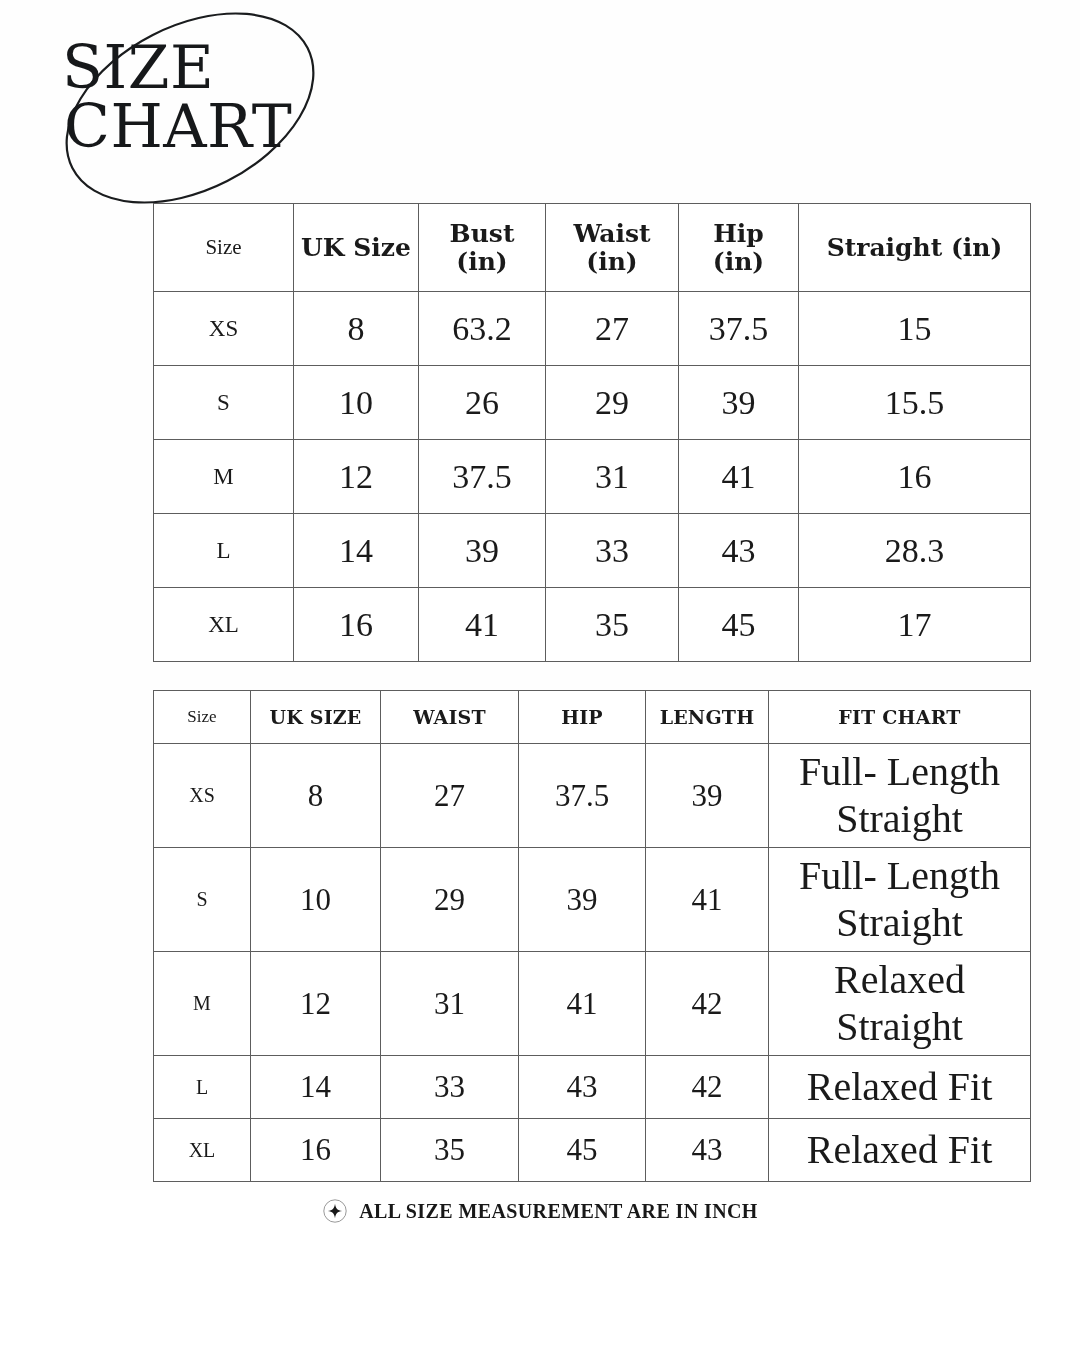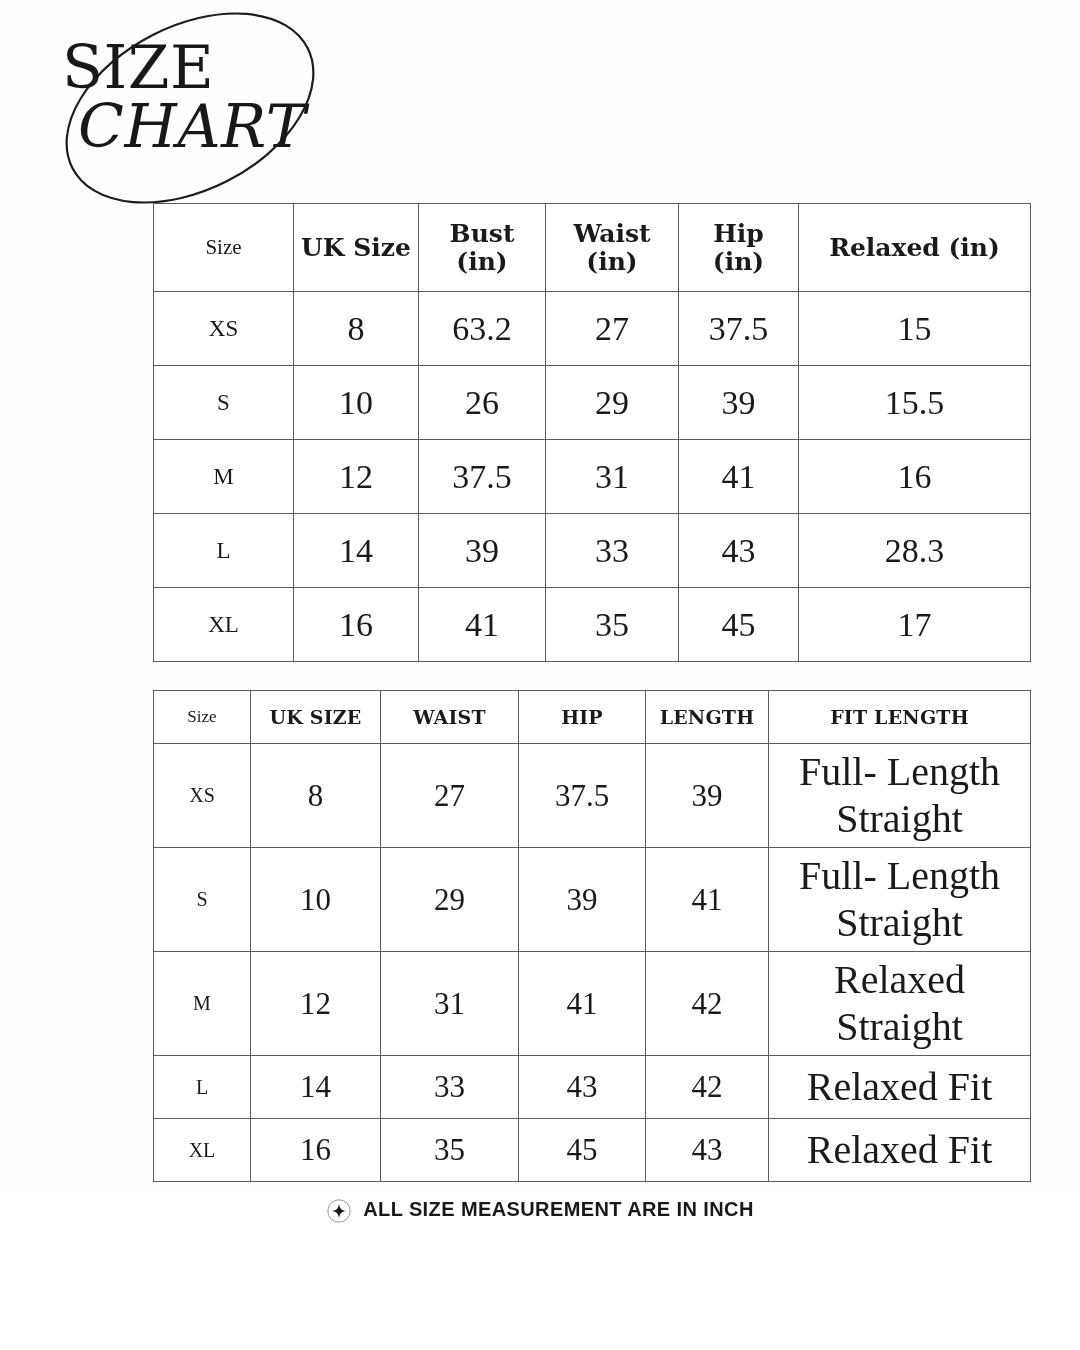--- a/index.html
+++ b/index.html
@@ -43,21 +43,21 @@
     left: 24px;
     top: 30px;
     font-family: "DejaVu Serif", "Liberation Serif", serif;
     font-size: 60px;
     line-height: 0.98;
     letter-spacing: 0.5px;
     color: #16181a;
     font-weight: 400;
   }
   #title-text .tline { display: block; white-space: nowrap; }
-  #title-text .tline2 { margin-left: 16px; font-style: italic; }
+  #title-text .tline2 { margin-left: 2px; }
 
   
   .chart-table {
     position: absolute;
     border-collapse: collapse;
     table-layout: fixed;
     background: #ffffff;
   }
 
   .chart-table td, .chart-table th {
@@ -131,23 +131,24 @@
   #footer {
     position: absolute;
     left: 0;
     top: 1198px;
     width: 1080px;
     text-align: center;
   }
 
   #footer-note {
     display: flex;
+    align-items: center;
     justify-content: center;
     gap: 11px;
-    font-family: Liberation Sans, sans-serif;
+    font-family: Liberation Serif, serif;
     font-size: 20px;
     font-weight: 700;
     letter-spacing: 0.4px;
     color: #181818;
   }
 
   #sparkle-icon { display: block; }
 
   #footer-url {
     margin-top: 28px;
@@ -191,21 +192,21 @@
           <span>(in)</span>
         </th>
         <th class="hdr-main">
           <span>Waist</span><br>
           <span>(in)</span>
         </th>
         <th class="hdr-main">
           <span>Hip</span><br>
           <span>(in)</span>
         </th>
-        <th class="hdr-main">Relaxed (in)</th>
+        <th class="hdr-main">Straight (in)</th>
       </tr>
     </thead>
     <tbody>
       <tr class="data-row">
         <td class="cell-size">XS</td>
         <td class="cell-num">8</td>
         <td class="cell-num">63.2</td>
         <td class="cell-num">27</td>
         <td class="cell-num">37.5</td>
         <td class="cell-num">15</td>
@@ -254,21 +255,21 @@
         <col style="width:123px">
         <col style="width:262px">
     </colgroup>
     <thead>
       <tr class="hdr-row">
         <th class="hdr-size">Size</th>
         <th class="hdr-main">UK SIZE</th>
         <th class="hdr-main">WAIST</th>
         <th class="hdr-main">HIP</th>
         <th class="hdr-main">LENGTH</th>
-        <th class="hdr-main">FIT LENGTH</th>
+        <th class="hdr-main">FIT CHART</th>
       </tr>
     </thead>
     <tbody>
       <tr class="data-row">
         <td class="cell-size">XS</td>
         <td class="cell-num">8</td>
         <td class="cell-num">27</td>
         <td class="cell-num">37.5</td>
         <td class="cell-num">39</td>
         <td class="cell-fit">

